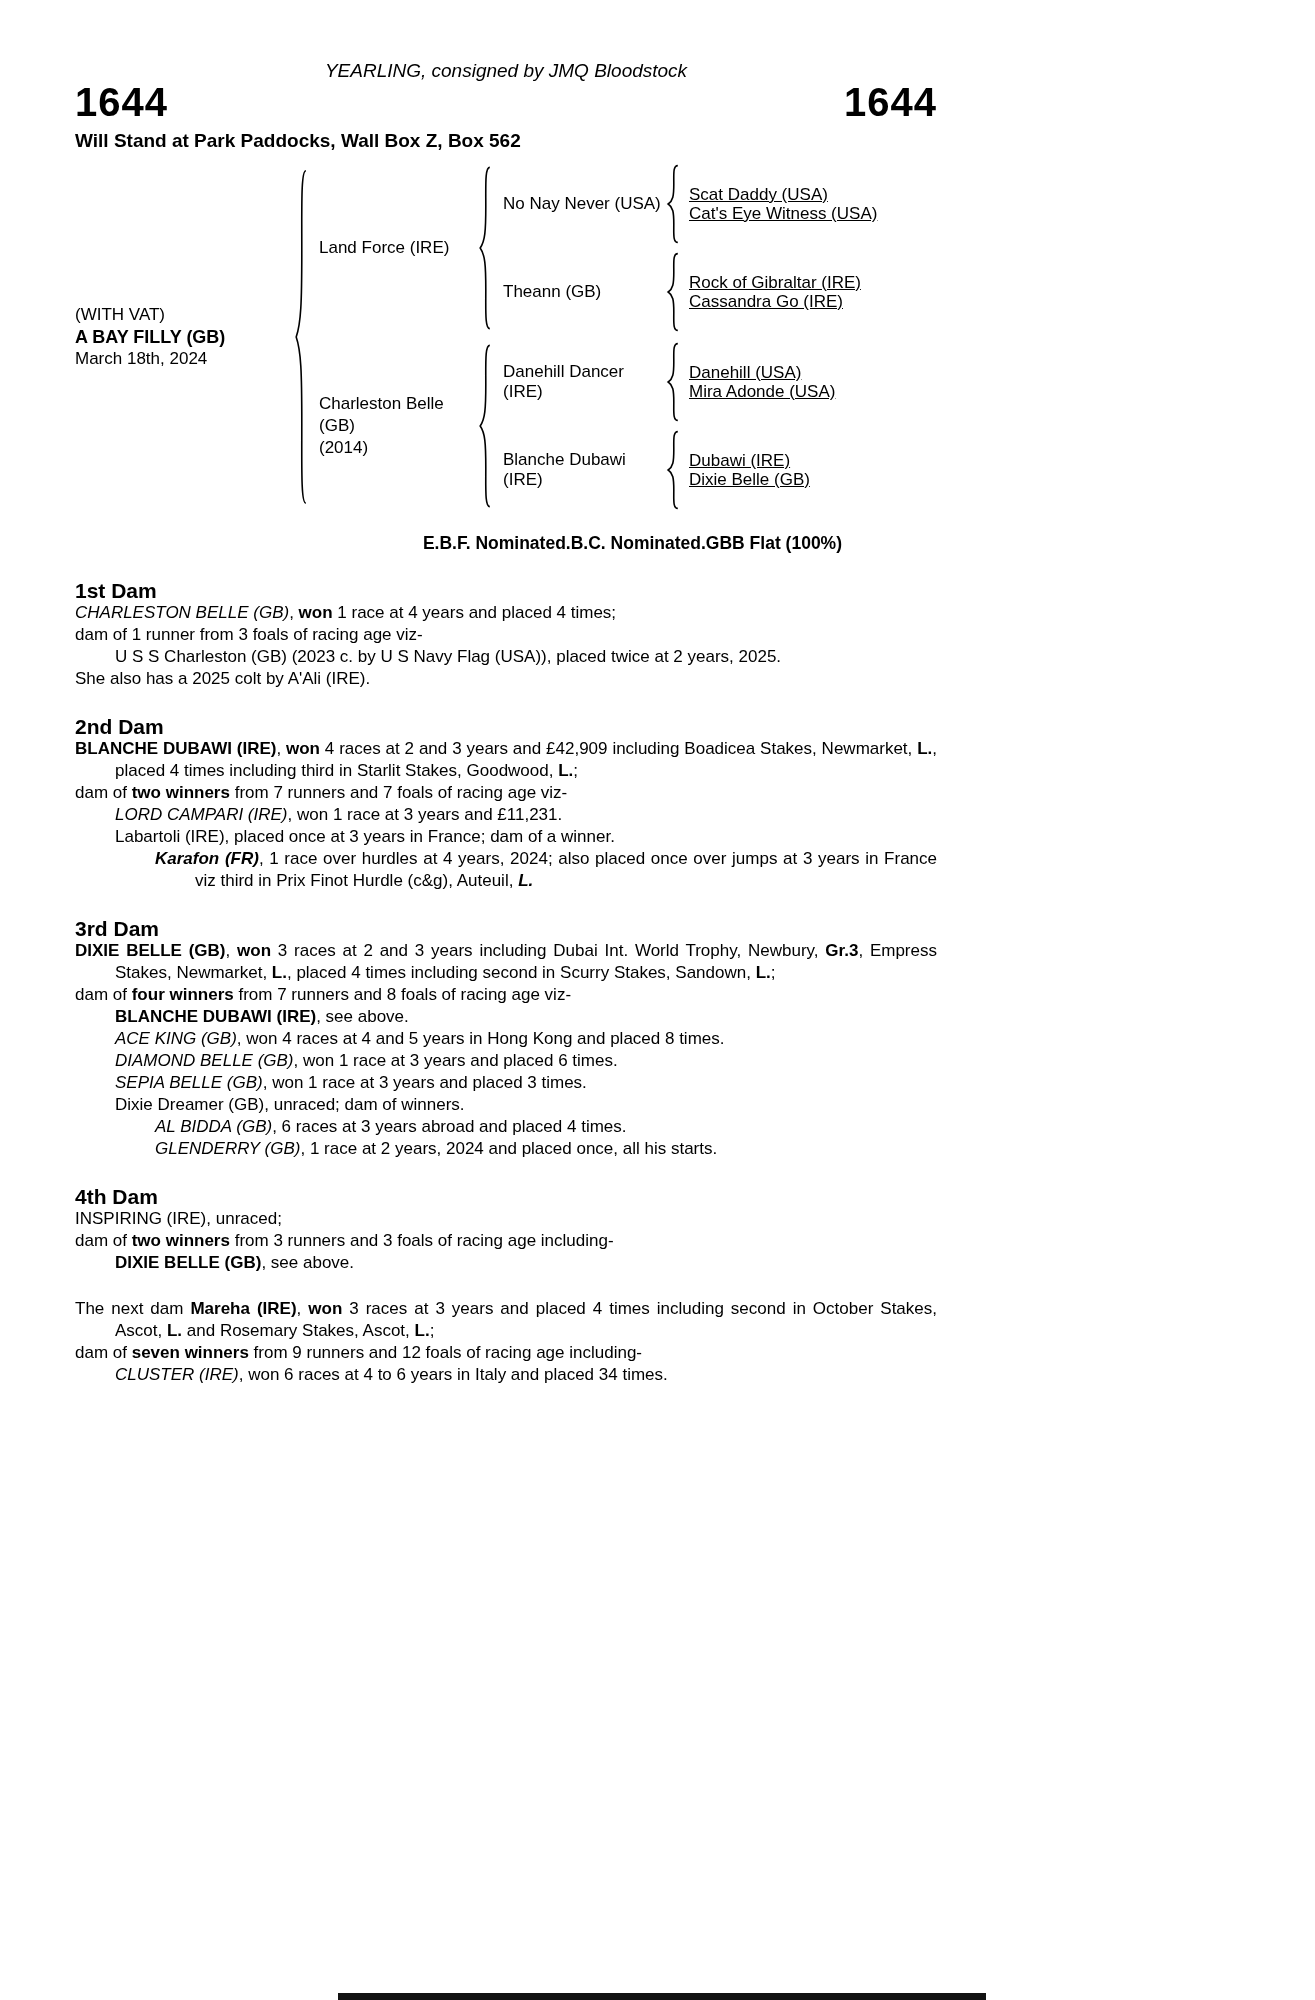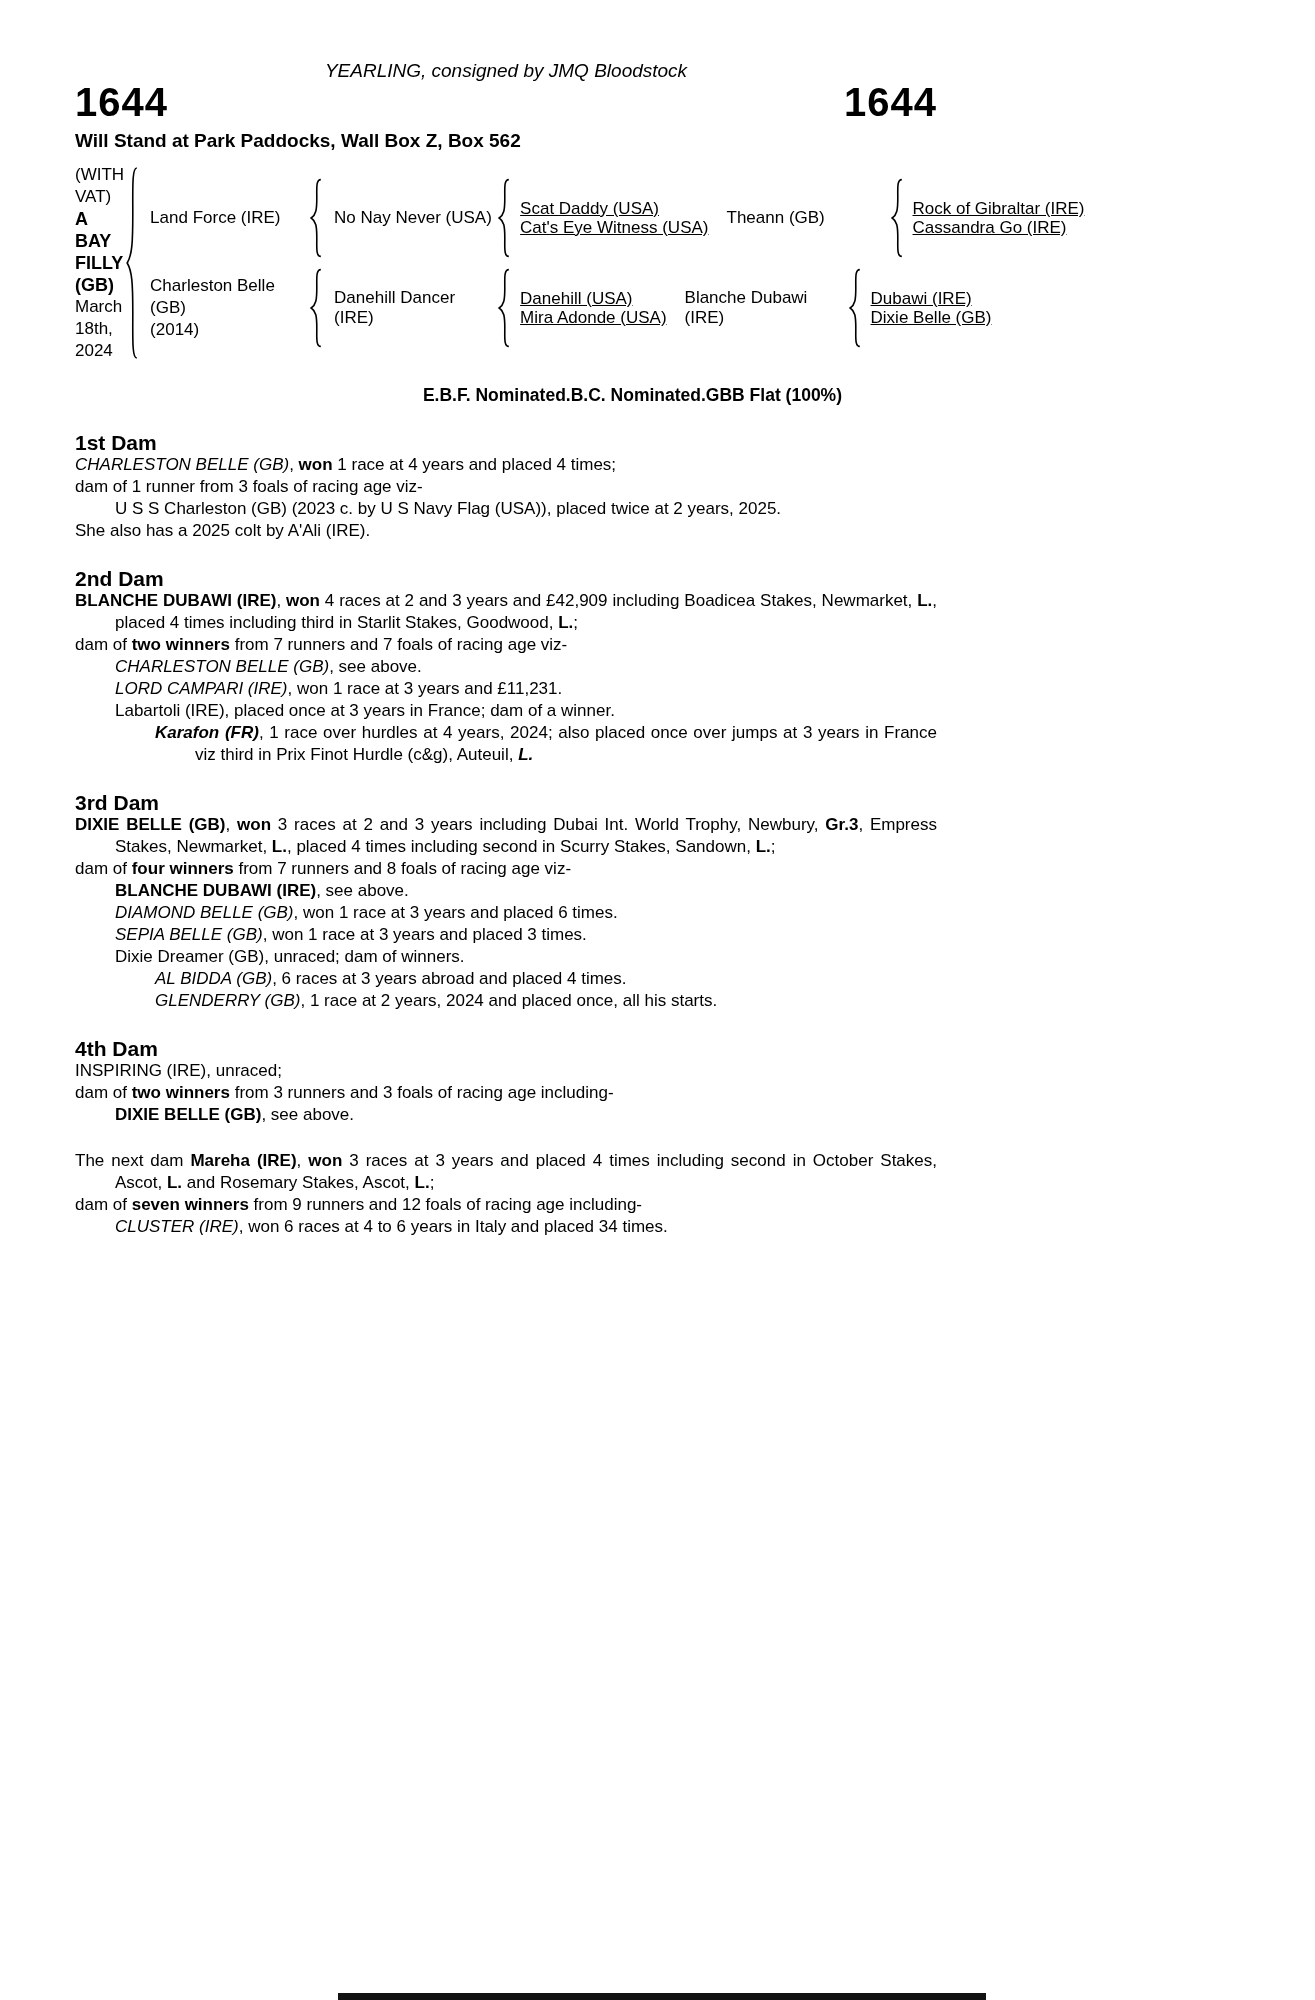--- a/index.html
+++ b/index.html
@@ -18,21 +18,21 @@
 
   
   .ped { display:flex; align-items:center; margin-top:12px; width:880px; }
   .gen1 { width:218px; }
   .gen1 .g1name { font-weight:bold; font-size:18px; }
   .bracewrap { width:16px; flex:0 0 16px; align-self:stretch; display:flex; }
   .bracewrap svg { width:100%; height:100%; display:block; }
   .halves { display:flex; flex-direction:column; gap:10px; flex:1 1 auto; }
   .half { display:flex; align-items:center; }
   .g2name { width:168px; padding-left:10px; }
-  .g3col { display:flex; flex-direction:row; gap:8px; flex:1 1 auto; }
+  .g3col { display:flex; flex-direction:column; gap:8px; flex:1 1 auto; }
   .g3group { display:flex; align-items:center; }
   .g3name { width:172px; padding-left:10px; line-height:20px; }
   .g4col { display:flex; flex-direction:column; justify-content:center; padding-left:8px;text-decoration:underline; }
   .g4 { line-height:19px; white-space:nowrap; }
 
   .noms { display:flex; justify-content:flex-end; width:672px; margin:22px 0 0 95px; font-weight:bold; font-size:17.5px; }
 
   
   .sections { width:862px; margin-top:8px; }
   .sec-heading { font-weight:bold; font-size:21px; margin-top:26px; }
@@ -158,28 +158,28 @@
 
   <div class="sections">
       <div class="sec-heading">1st Dam</div>
       <p class="para ind0"><span class="i">CHARLESTON BELLE (GB)</span><span>, </span><span class="b">won</span><span> 1 race at 4 years and placed 4 times;</span></p>
       <p class="para ind0"><span>dam of 1 runner from 3 foals of racing age viz-</span></p>
       <p class="para ind1"><span>U S S Charleston (GB) (2023 c. by U S Navy Flag (USA)), placed twice at 2 years, 2025.</span></p>
       <p class="para ind0"><span>She also has a 2025 colt by A'Ali (IRE).</span></p>
       <div class="sec-heading">2nd Dam</div>
       <p class="para ind0"><span class="b">BLANCHE DUBAWI (IRE)</span><span>, </span><span class="b">won</span><span> 4 races at 2 and 3 years and £42,909 including Boadicea Stakes, Newmarket, </span><span class="b">L.</span><span>, placed 4 times including third in Starlit Stakes, Goodwood, </span><span class="b">L.</span><span>;</span></p>
       <p class="para ind0"><span>dam of </span><span class="b">two winners</span><span> from 7 runners and 7 foals of racing age viz-</span></p>
-      <p class="para ind1"><span class="i">CHARLESTON BELLE (GB)</span><span>, see above.</span></p>
       <p class="para ind1"><span class="i">LORD CAMPARI (IRE)</span><span>, won 1 race at 3 years and £11,231.</span></p>
       <p class="para ind1"><span>Labartoli (IRE), placed once at 3 years in France; dam of a winner.</span></p>
       <p class="para ind2"><span class="b i">Karafon (FR)</span><span>, 1 race over hurdles at 4 years, 2024; also placed once over jumps at 3 years in France viz third in Prix Finot Hurdle (c&amp;g), Auteuil, </span><span class="b i">L.</span></p>
       <div class="sec-heading">3rd Dam</div>
       <p class="para ind0"><span class="b">DIXIE BELLE (GB)</span><span>, </span><span class="b">won</span><span> 3 races at 2 and 3 years including Dubai Int. World Trophy, Newbury, </span><span class="b">Gr.3</span><span>, Empress Stakes, Newmarket, </span><span class="b">L.</span><span>, placed 4 times including second in Scurry Stakes, Sandown, </span><span class="b">L.</span><span>;</span></p>
       <p class="para ind0"><span>dam of </span><span class="b">four winners</span><span> from 7 runners and 8 foals of racing age viz-</span></p>
       <p class="para ind1"><span class="b">BLANCHE DUBAWI (IRE)</span><span>, see above.</span></p>
+      <p class="para ind1"><span class="i">ACE KING (GB)</span><span>, won 4 races at 4 and 5 years in Hong Kong and placed 8 times.</span></p>
       <p class="para ind1"><span class="i">DIAMOND BELLE (GB)</span><span>, won 1 race at 3 years and placed 6 times.</span></p>
       <p class="para ind1"><span class="i">SEPIA BELLE (GB)</span><span>, won 1 race at 3 years and placed 3 times.</span></p>
       <p class="para ind1"><span>Dixie Dreamer (GB), unraced; dam of winners.</span></p>
       <p class="para ind2"><span class="i">AL BIDDA (GB)</span><span>, 6 races at 3 years abroad and placed 4 times.</span></p>
       <p class="para ind2"><span class="i">GLENDERRY (GB)</span><span>, 1 race at 2 years, 2024 and placed once, all his starts.</span></p>
       <div class="sec-heading">4th Dam</div>
       <p class="para ind0"><span>INSPIRING (IRE), unraced;</span></p>
       <p class="para ind0"><span>dam of </span><span class="b">two winners</span><span> from 3 runners and 3 foals of racing age including-</span></p>
       <p class="para ind1"><span class="b">DIXIE BELLE (GB)</span><span>, see above.</span></p>
       <div class="sec-gap"></div>

